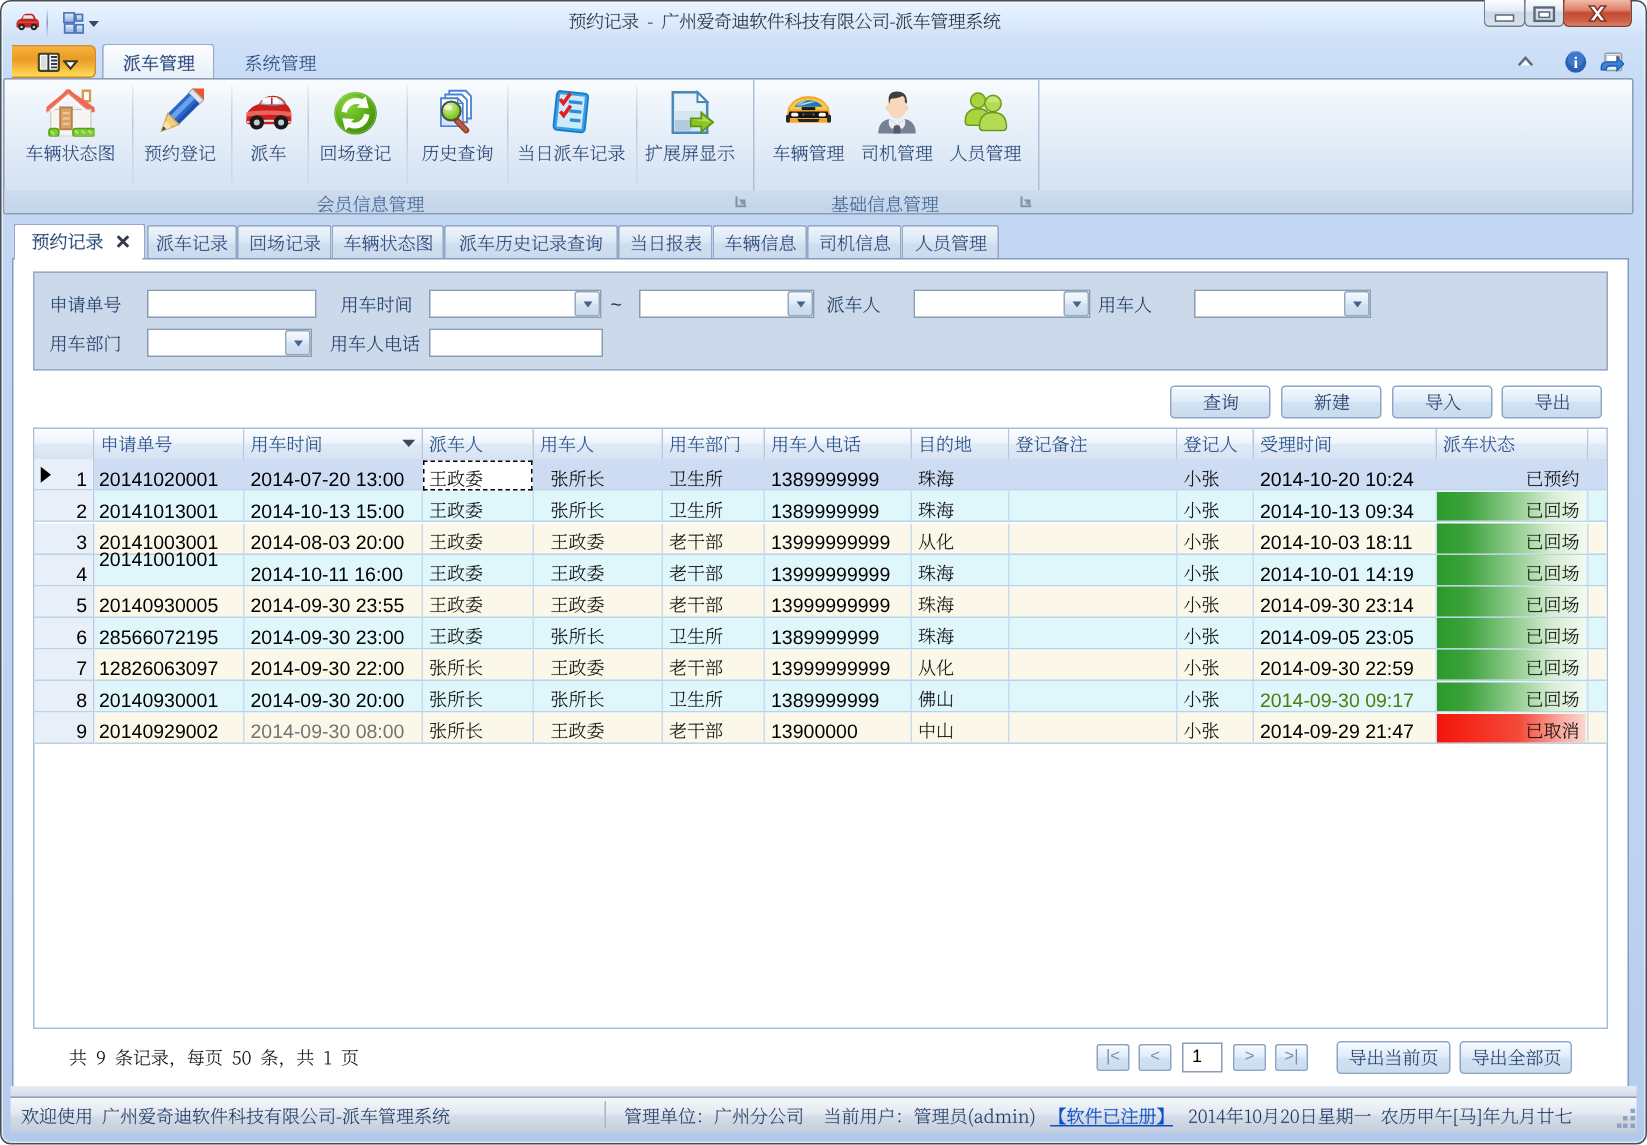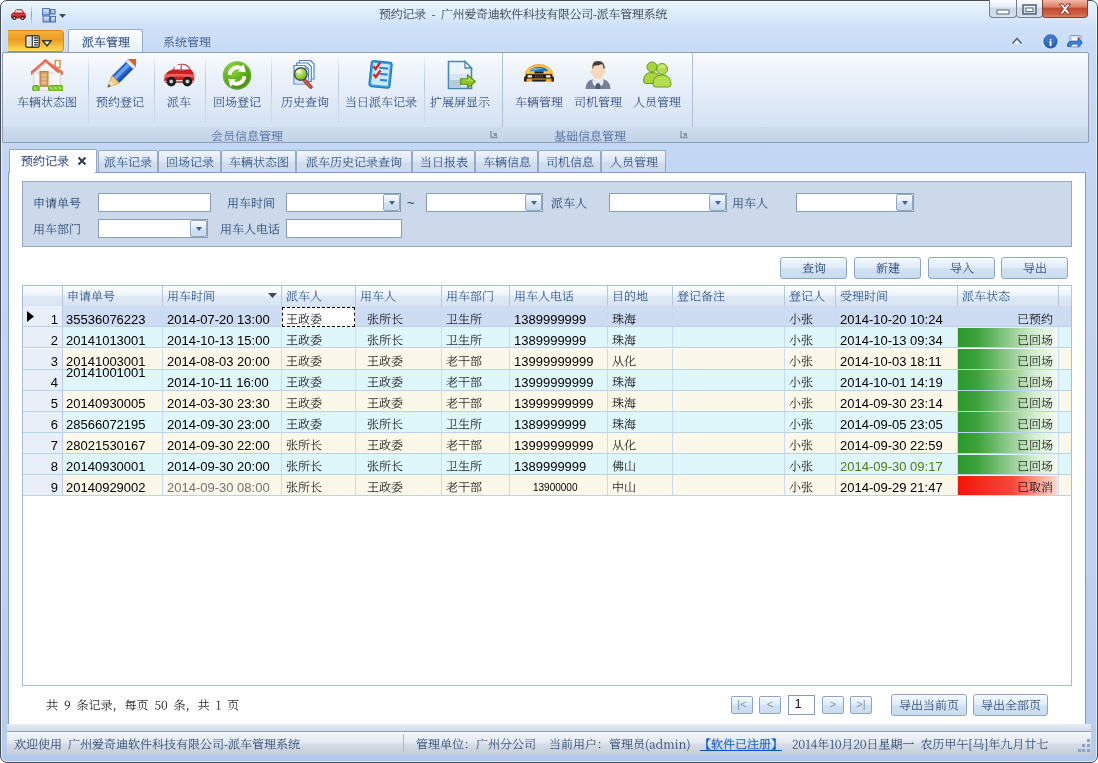--- a/index.html
+++ b/index.html
@@ -826,21 +826,21 @@
 <div class="abs" style="left:281px;top:306.3px;width:1px;height:20.1px;background:#c7dcf0"></div>
 <div class="abs" style="left:355px;top:306.3px;width:1px;height:20.1px;background:#c7dcf0"></div>
 <div class="abs" style="left:441px;top:306.3px;width:1px;height:20.1px;background:#c7dcf0"></div>
 <div class="abs" style="left:509px;top:306.3px;width:1px;height:20.1px;background:#c7dcf0"></div>
 <div class="abs" style="left:607px;top:306.3px;width:1px;height:20.1px;background:#c7dcf0"></div>
 <div class="abs" style="left:672px;top:306.3px;width:1px;height:20.1px;background:#c7dcf0"></div>
 <div class="abs" style="left:784px;top:306.3px;width:1px;height:20.1px;background:#c7dcf0"></div>
 <div class="abs" style="left:835px;top:306.3px;width:1px;height:20.1px;background:#c7dcf0"></div>
 <div class="abs" style="left:957px;top:306.3px;width:1px;height:20.1px;background:#c7dcf0"></div>
 <div class="abs" style="left:1058px;top:306.3px;width:1px;height:20.1px;background:#c7dcf0"></div>
-<div class="lat" style="left:66.0px;top:308.5px;height:21.1px;line-height:21.1px;font-size:13px;color:#000">35536076223</div>
+<div class="lat" style="left:66.0px;top:308.5px;height:21.1px;line-height:21.1px;font-size:13px;color:#000">20141020001</div>
 <div class="lat" style="left:167.0px;top:308.5px;height:21.1px;line-height:21.1px;font-size:13px;color:#000">2014-07-20 13:00</div>
 <svg class="t" style="left:286.0px;top:309.5px" width="37" height="18">
     <g fill="#000" stroke="#000" stroke-width="8" transform="translate(0,13.56) scale(0.012000,-0.012000)">
       <use href="#q74" x="0"></use>
       <use href="#q75" x="1000"></use>
       <use href="#q76" x="2000"></use>
     </g>
   </svg>
 <svg class="t" style="left:367.0px;top:309.5px" width="37" height="18">
     <g fill="#000" stroke="#000" stroke-width="8" transform="translate(0,13.56) scale(0.012000,-0.012000)">
@@ -1062,21 +1062,21 @@
 <div class="abs" style="left:355px;top:390.7px;width:1px;height:20.1px;background:#c7dcf0"></div>
 <div class="abs" style="left:441px;top:390.7px;width:1px;height:20.1px;background:#c7dcf0"></div>
 <div class="abs" style="left:509px;top:390.7px;width:1px;height:20.1px;background:#c7dcf0"></div>
 <div class="abs" style="left:607px;top:390.7px;width:1px;height:20.1px;background:#c7dcf0"></div>
 <div class="abs" style="left:672px;top:390.7px;width:1px;height:20.1px;background:#c7dcf0"></div>
 <div class="abs" style="left:784px;top:390.7px;width:1px;height:20.1px;background:#c7dcf0"></div>
 <div class="abs" style="left:835px;top:390.7px;width:1px;height:20.1px;background:#c7dcf0"></div>
 <div class="abs" style="left:957px;top:390.7px;width:1px;height:20.1px;background:#c7dcf0"></div>
 <div class="abs" style="left:1058px;top:390.7px;width:1px;height:20.1px;background:#c7dcf0"></div>
 <div class="lat" style="left:66.0px;top:392.9px;height:21.1px;line-height:21.1px;font-size:13px;color:#000">20140930005</div>
-<div class="lat" style="left:167.0px;top:392.9px;height:21.1px;line-height:21.1px;font-size:13px;color:#000">2014-03-30 23:30</div>
+<div class="lat" style="left:167.0px;top:392.9px;height:21.1px;line-height:21.1px;font-size:13px;color:#000">2014-09-30 23:55</div>
 <svg class="t" style="left:286.0px;top:393.9px" width="37" height="18">
     <g fill="#000" stroke="#000" stroke-width="8" transform="translate(0,13.56) scale(0.012000,-0.012000)">
       <use href="#q74" x="0"></use>
       <use href="#q75" x="1000"></use>
       <use href="#q76" x="2000"></use>
     </g>
   </svg>
 <svg class="t" style="left:367.0px;top:393.9px" width="37" height="18">
     <g fill="#000" stroke="#000" stroke-width="8" transform="translate(0,13.56) scale(0.012000,-0.012000)">
       <use href="#q74" x="0"></use>
@@ -1179,21 +1179,21 @@
 <div class="abs" style="left:281px;top:432.9px;width:1px;height:20.1px;background:#c7dcf0"></div>
 <div class="abs" style="left:355px;top:432.9px;width:1px;height:20.1px;background:#c7dcf0"></div>
 <div class="abs" style="left:441px;top:432.9px;width:1px;height:20.1px;background:#c7dcf0"></div>
 <div class="abs" style="left:509px;top:432.9px;width:1px;height:20.1px;background:#c7dcf0"></div>
 <div class="abs" style="left:607px;top:432.9px;width:1px;height:20.1px;background:#c7dcf0"></div>
 <div class="abs" style="left:672px;top:432.9px;width:1px;height:20.1px;background:#c7dcf0"></div>
 <div class="abs" style="left:784px;top:432.9px;width:1px;height:20.1px;background:#c7dcf0"></div>
 <div class="abs" style="left:835px;top:432.9px;width:1px;height:20.1px;background:#c7dcf0"></div>
 <div class="abs" style="left:957px;top:432.9px;width:1px;height:20.1px;background:#c7dcf0"></div>
 <div class="abs" style="left:1058px;top:432.9px;width:1px;height:20.1px;background:#c7dcf0"></div>
-<div class="lat" style="left:66.0px;top:435.1px;height:21.1px;line-height:21.1px;font-size:13px;color:#000">28021530167</div>
+<div class="lat" style="left:66.0px;top:435.1px;height:21.1px;line-height:21.1px;font-size:13px;color:#000">12826063097</div>
 <div class="lat" style="left:167.0px;top:435.1px;height:21.1px;line-height:21.1px;font-size:13px;color:#000">2014-09-30 22:00</div>
 <svg class="t" style="left:286.0px;top:436.1px" width="37" height="18">
     <g fill="#000" stroke="#000" stroke-width="8" transform="translate(0,13.56) scale(0.012000,-0.012000)">
       <use href="#q77" x="0"></use>
       <use href="#q78" x="1000"></use>
       <use href="#q79" x="2000"></use>
     </g>
   </svg>
 <svg class="t" style="left:367.0px;top:436.1px" width="37" height="18">
     <g fill="#000" stroke="#000" stroke-width="8" transform="translate(0,13.56) scale(0.012000,-0.012000)">
@@ -1320,21 +1320,21 @@
       <use href="#q76" x="2000"></use>
     </g>
   </svg>
 <svg class="t" style="left:446.0px;top:478.3px" width="37" height="18">
     <g fill="#000" stroke="#000" stroke-width="8" transform="translate(0,13.56) scale(0.012000,-0.012000)">
       <use href="#q86" x="0"></use>
       <use href="#q87" x="1000"></use>
       <use href="#q59" x="2000"></use>
     </g>
   </svg>
-<div class="lat" style="left:533px;top:477.3px;height:21.1px;line-height:21.1px;font-size:10px;color:#000">13900000</div>
+<div class="lat" style="left:514.0px;top:477.3px;height:21.1px;line-height:21.1px;font-size:13px;color:#000">13900000</div>
 <svg class="t" style="left:612.0px;top:478.3px" width="25" height="18">
     <g fill="#000" stroke="#000" stroke-width="8" transform="translate(0,13.56) scale(0.012000,-0.012000)">
       <use href="#q92" x="0"></use>
       <use href="#q91" x="1000"></use>
     </g>
   </svg>
 <svg class="t" style="left:789.0px;top:478.3px" width="25" height="18">
     <g fill="#000" stroke="#000" stroke-width="8" transform="translate(0,13.56) scale(0.012000,-0.012000)">
       <use href="#q84" x="0"></use>
       <use href="#q77" x="1000"></use>

